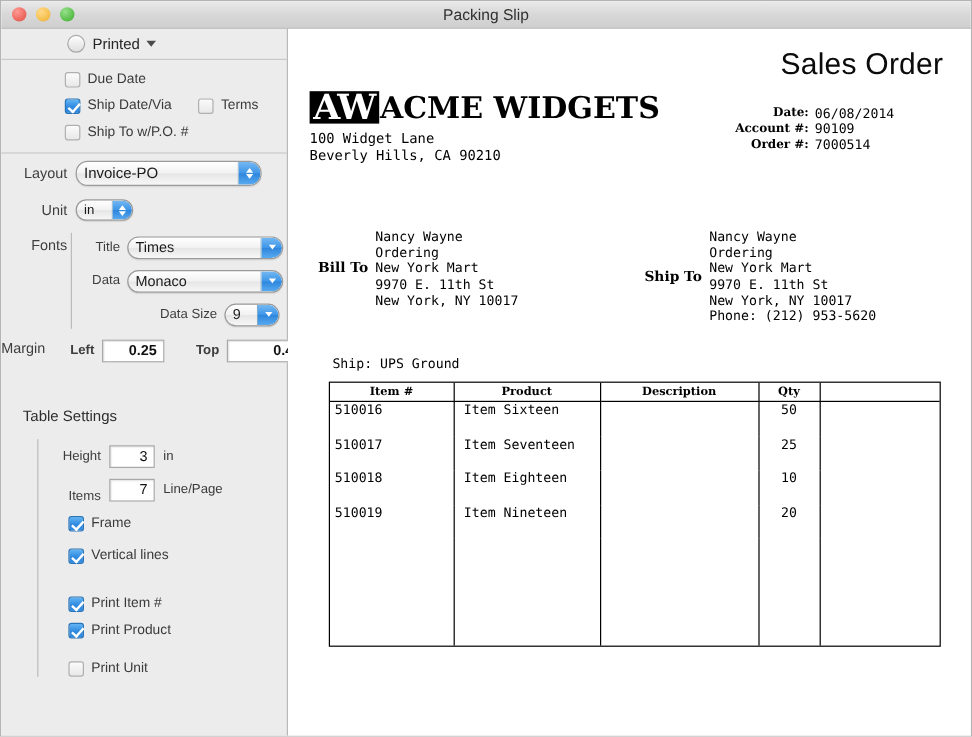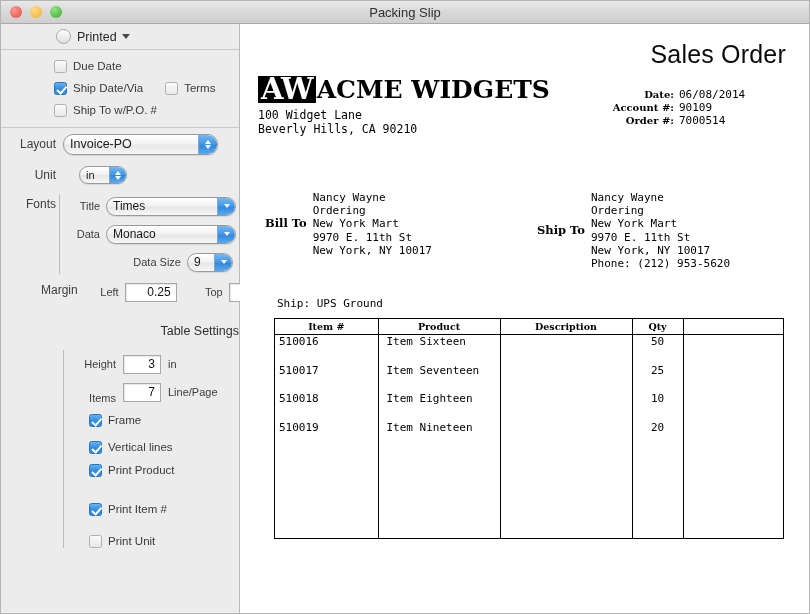--- a/index.html
+++ b/index.html
@@ -430,21 +430,21 @@
         <div class="lbl-right" style="width:55px;">Layout</div>
         <div class="popup rrect" style="margin-left:7px; width:155px; height:21px;">
           <span class="pv">Invoice-PO</span>
           <span class="stepper">
               <i class="up"></i>
               <i class="dn"></i>
             </span>
         </div>
       </div>
 
-      <div class="row" style="height:30px;gap:16px;">
+      <div class="row" style="height:30px;">
         <div class="lbl-right" style="width:55px;">Unit</div>
         <div class="popup pill" style="margin-left:7px; width:48px; height:18px;">
           <span class="pv" style="font-size:11px;">in</span>
           <span class="stepper" style="width:16px;">
               <i class="up"></i>
               <i class="dn"></i>
             </span>
         </div>
       </div>
 
@@ -481,34 +481,34 @@
               <span class="pv" style="font-size:12px;">9</span>
               <span class="stepper" style="width:17px;">
                   <i class="dn" style="border-top-color:#fff;"></i>
                 </span>
             </div>
           </div>
 
         </div>
       </div>
 
-      <div style="display:flex; padding-top:4px;margin-left:40px;">
+      <div style="display:flex; padding-top:4px;">
         <div class="lbl-right" style="width:55px; padding-top:3px; box-sizing:border-box;">Margin</div>
         <div class="grouprule" style="margin:0 0 0 3px;"></div>
-        <div class="row" style="flex:1; height:24px;">
+        <div class="row" style="flex:1; height:24px;font-weight:bold;">
           <div class="lbl-right" style="width:38px; font-size:11px;">Left</div>
           <div class="tinput" style="width:52px; margin-left:6px;">0.25</div>
           <div class="lbl-right" style="width:38px; font-size:11px; margin-left:8px;">Top</div>
           <div class="tinput" style="width:52px; margin-left:6px;padding-left:38px;">0.49</div>
         </div>
       </div>
 
-      <div class="section-title" style="margin-top:20px;text-align:right;">Table Settings</div>
-
-      <div style="display:flex; padding-top:12px;padding-left:32px;">
+      <div class="section-title" style="margin-top:36px;">Table Settings</div>
+
+      <div style="display:flex; padding-top:12px;">
         <div style="width:30px;"></div>
         <div class="grouprule" style="margin:0 0 4px 0;"></div>
         <div style="flex:1;">
 
           <div class="row" style="height:28px; padding-left:10px;">
             <div class="lbl-right" style="width:42px; font-size:11px;">Height</div>
             <div class="tinput" style="width:38px; margin-left:7px;">3</div>
             <div style="font-size:11px; margin-left:7px; color:#3a3a3a;">in</div>
           </div>
 
@@ -521,28 +521,28 @@
           <div class="cb-row" style="padding-left:25px; height:24px; margin-top:2px;">
             <span class="cb on"></span>
             <span class="cb-label">Frame</span>
           </div>
 
           <div class="cb-row" style="padding-left:25px; height:24px; margin-top:3px;">
             <span class="cb on"></span>
             <span class="cb-label">Vertical lines</span>
           </div>
 
+          <div class="cb-row" style="padding-left:25px; height:22px; margin-top:17px;">
+            <span class="cb on"></span>
+            <span class="cb-label">Print Item #</span>
+          </div>
+
           <div class="cb-row" style="padding-left:25px; height:22px;">
             <span class="cb on"></span>
             <span class="cb-label">Print Product</span>
-          </div>
-
-          <div class="cb-row" style="padding-left:25px; height:22px; margin-top:17px;">
-            <span class="cb on"></span>
-            <span class="cb-label">Print Item #</span>
           </div>
 
           <div class="cb-row" style="padding-left:25px; height:22px; margin-top:10px;">
             <span class="cb off"></span>
             <span class="cb-label">Print Unit</span>
           </div>
 
         </div>
       </div>
 

